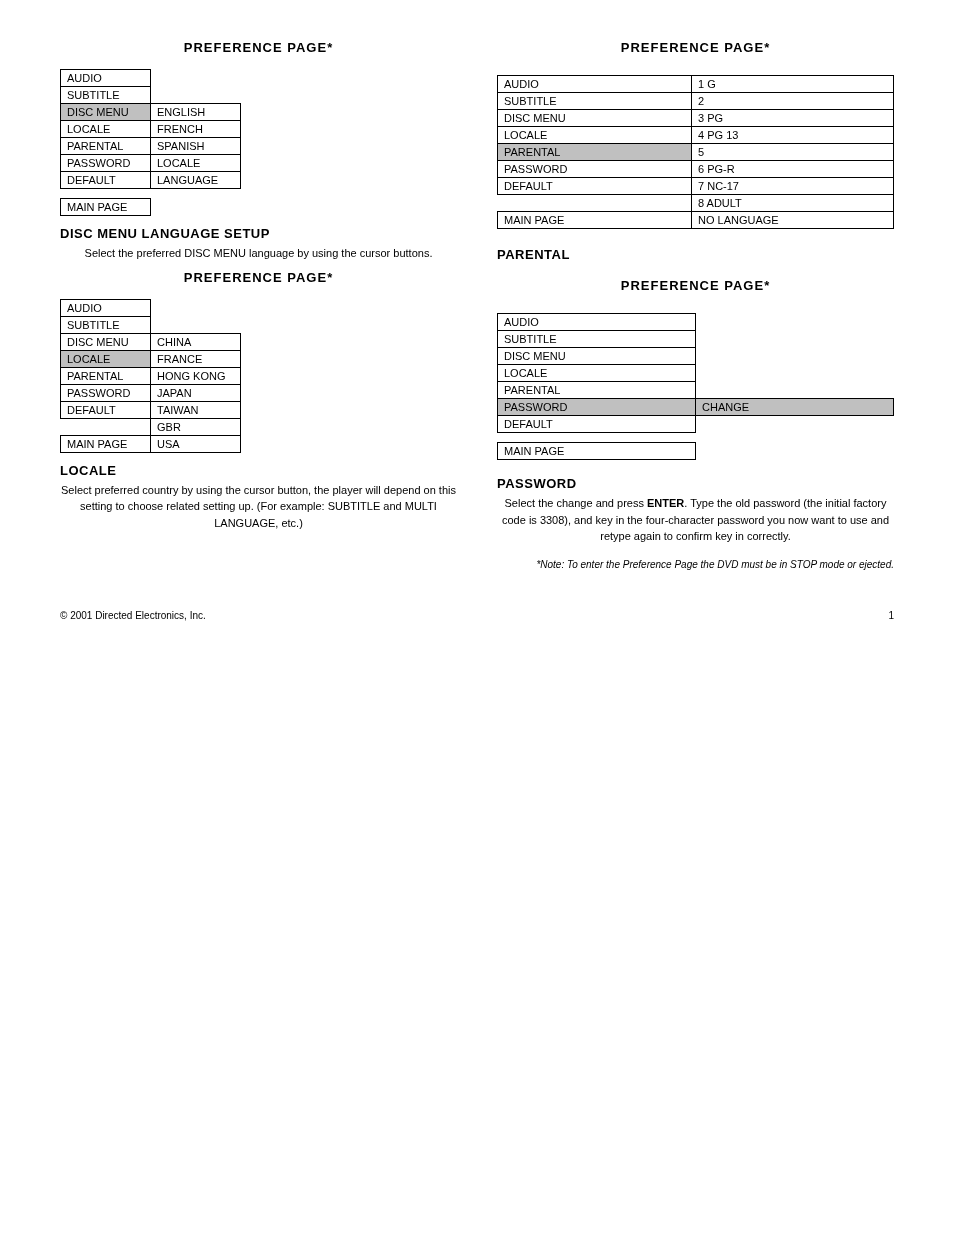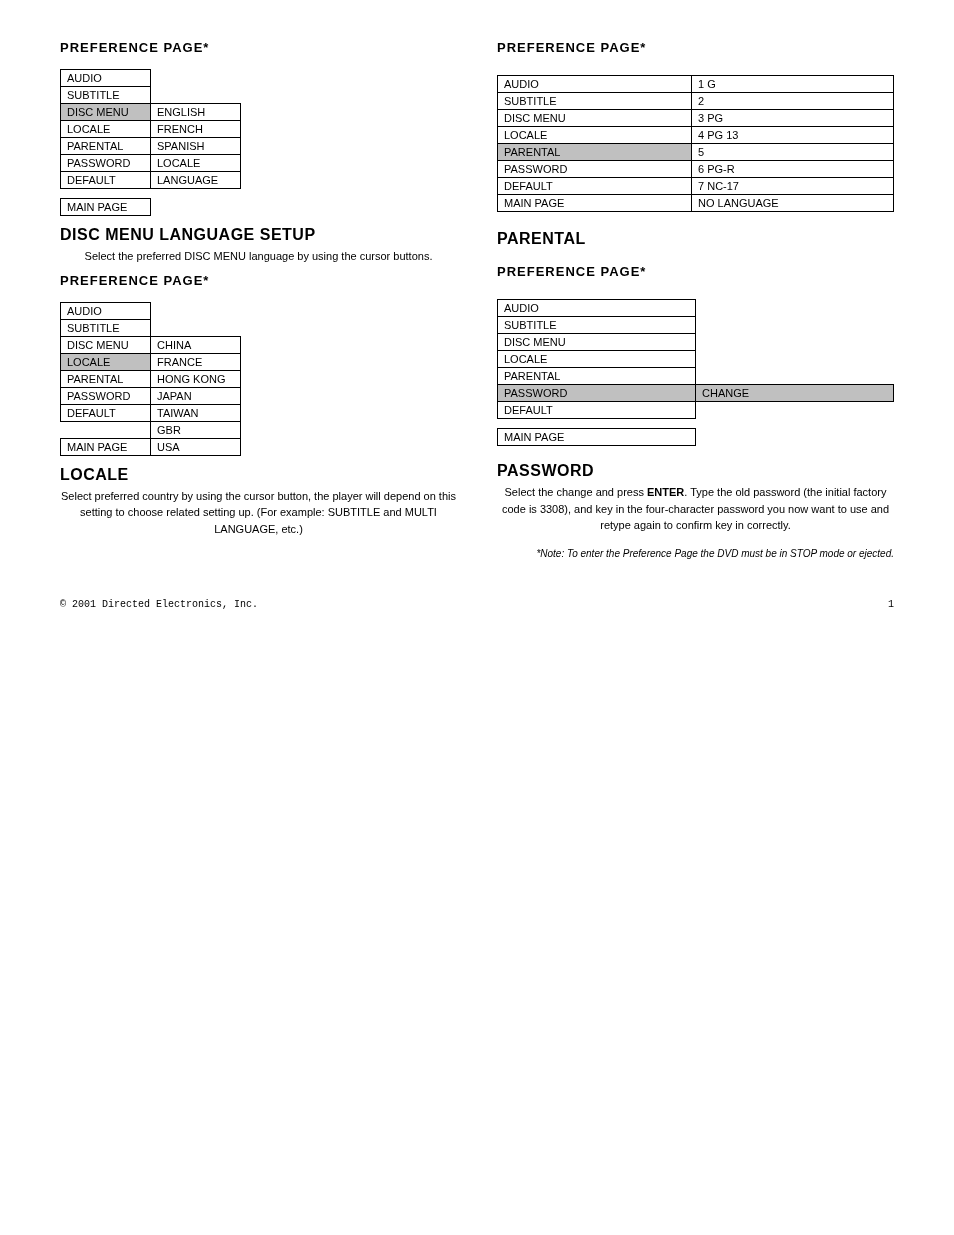--- a/index.html
+++ b/index.html
@@ -25,20 +25,21 @@
       margin-bottom: 10px;
     }
 
     .col {
       flex: 1;
     }
 
     .section-title {
       font-size: 13px;
       font-weight: bold;
+      text-align: center;
       letter-spacing: 1px;
       margin-bottom: 6px;
       font-family: Arial, Helvetica, sans-serif;
     }
 
     .pref-table {
       border-collapse: collapse;
       font-size: 11px;
       margin-bottom: 8px;
       margin-top: 14px;
@@ -49,40 +50,39 @@
       padding: 2px 6px;
       min-width: 90px;
       white-space: nowrap;
     }
 
     .pref-table td.highlight {
       background: #c0c0c0;
     }
 
     .subsection-title {
-      font-size: 16px;
+      font-size: 13px;
       font-weight: bold;
       margin-top: 10px;
       margin-bottom: 4px;
       letter-spacing: 0.5px;
     }
 
     .body-text {
       font-size: 11px;
       line-height: 1.5;
       margin-bottom: 6px;
       text-align: center;
     }
 
     .footer {
       display: flex;
       justify-content: space-between;
       margin-top: 30px;
       font-size: 10px;
-      font-family: Liberation Mono, monospace;
     }
 
     .note-text {
       font-size: 10px;
       font-style: italic;
       text-align: right;
       margin-top: 8px;
     }
 
     .right-col-inner {
@@ -218,20 +218,24 @@
           </tr>
           <tr>
             <td>PASSWORD</td>
             <td>6 PG-R</td>
           </tr>
           <tr>
             <td>DEFAULT</td>
             <td>7 NC-17</td>
           </tr>
           <tr>
+            <td style="border:none;"></td>
+            <td>8 ADULT</td>
+          </tr>
+          <tr>
             <td>MAIN PAGE</td>
             <td>NO LANGUAGE</td>
           </tr>
         </tbody>
       </table>
 
       <div class="subsection-title">PARENTAL</div>
 
       <div class="section-title mt-12">PREFERENCE PAGE*</div>
       <table class="pref-table">

